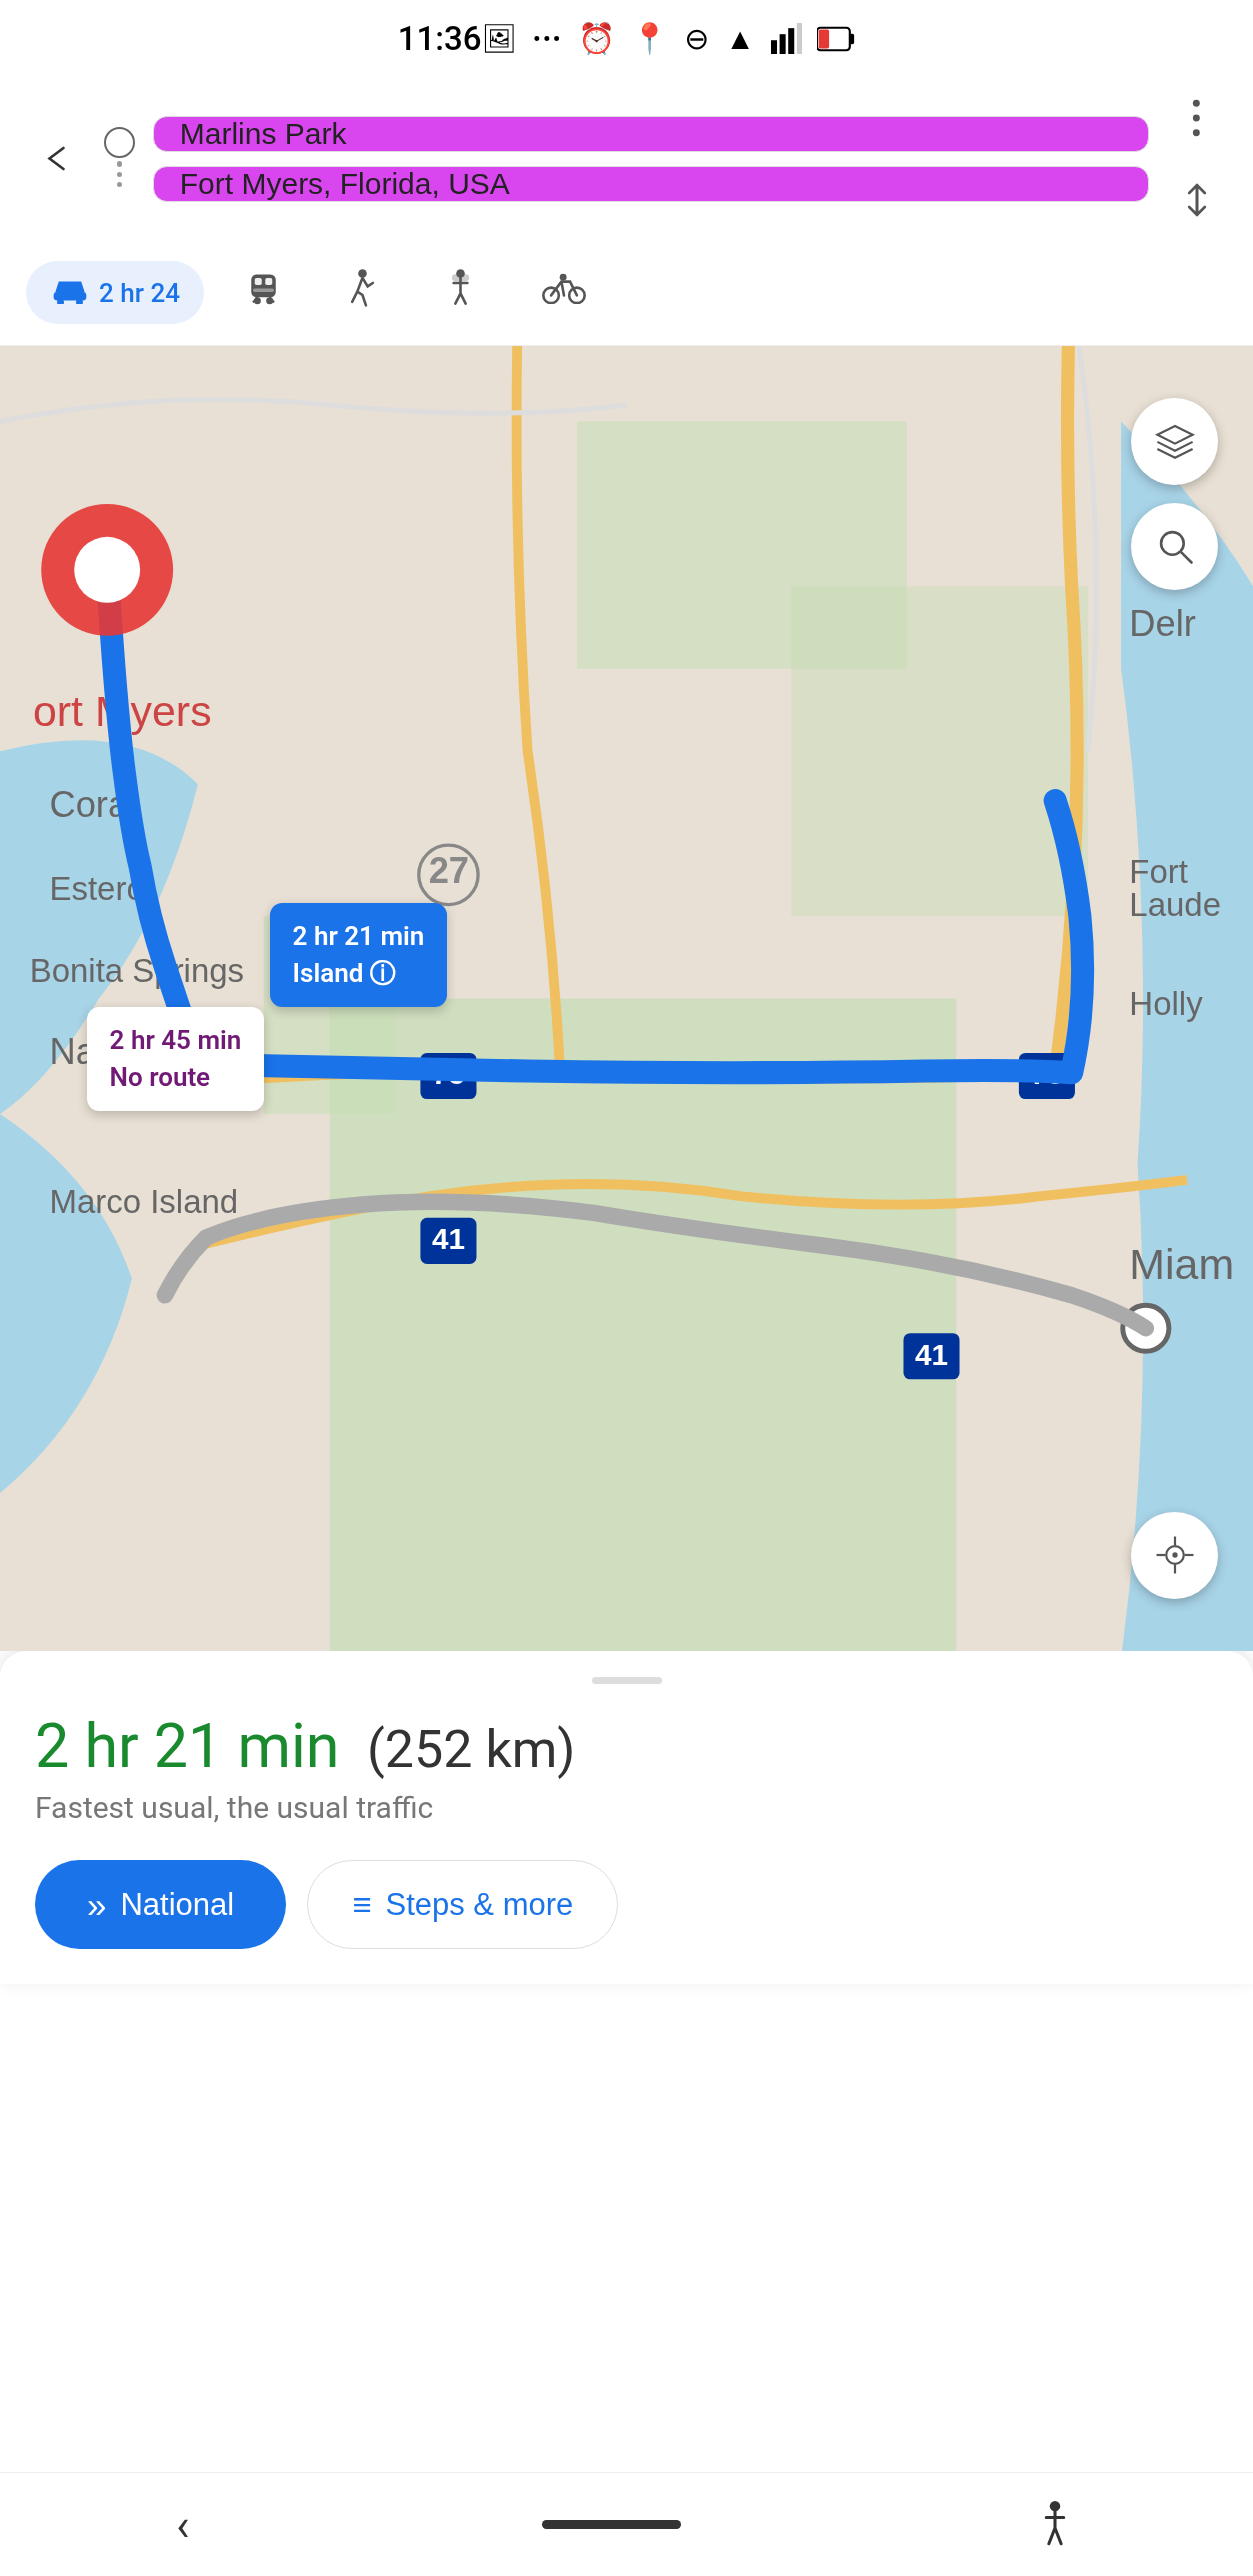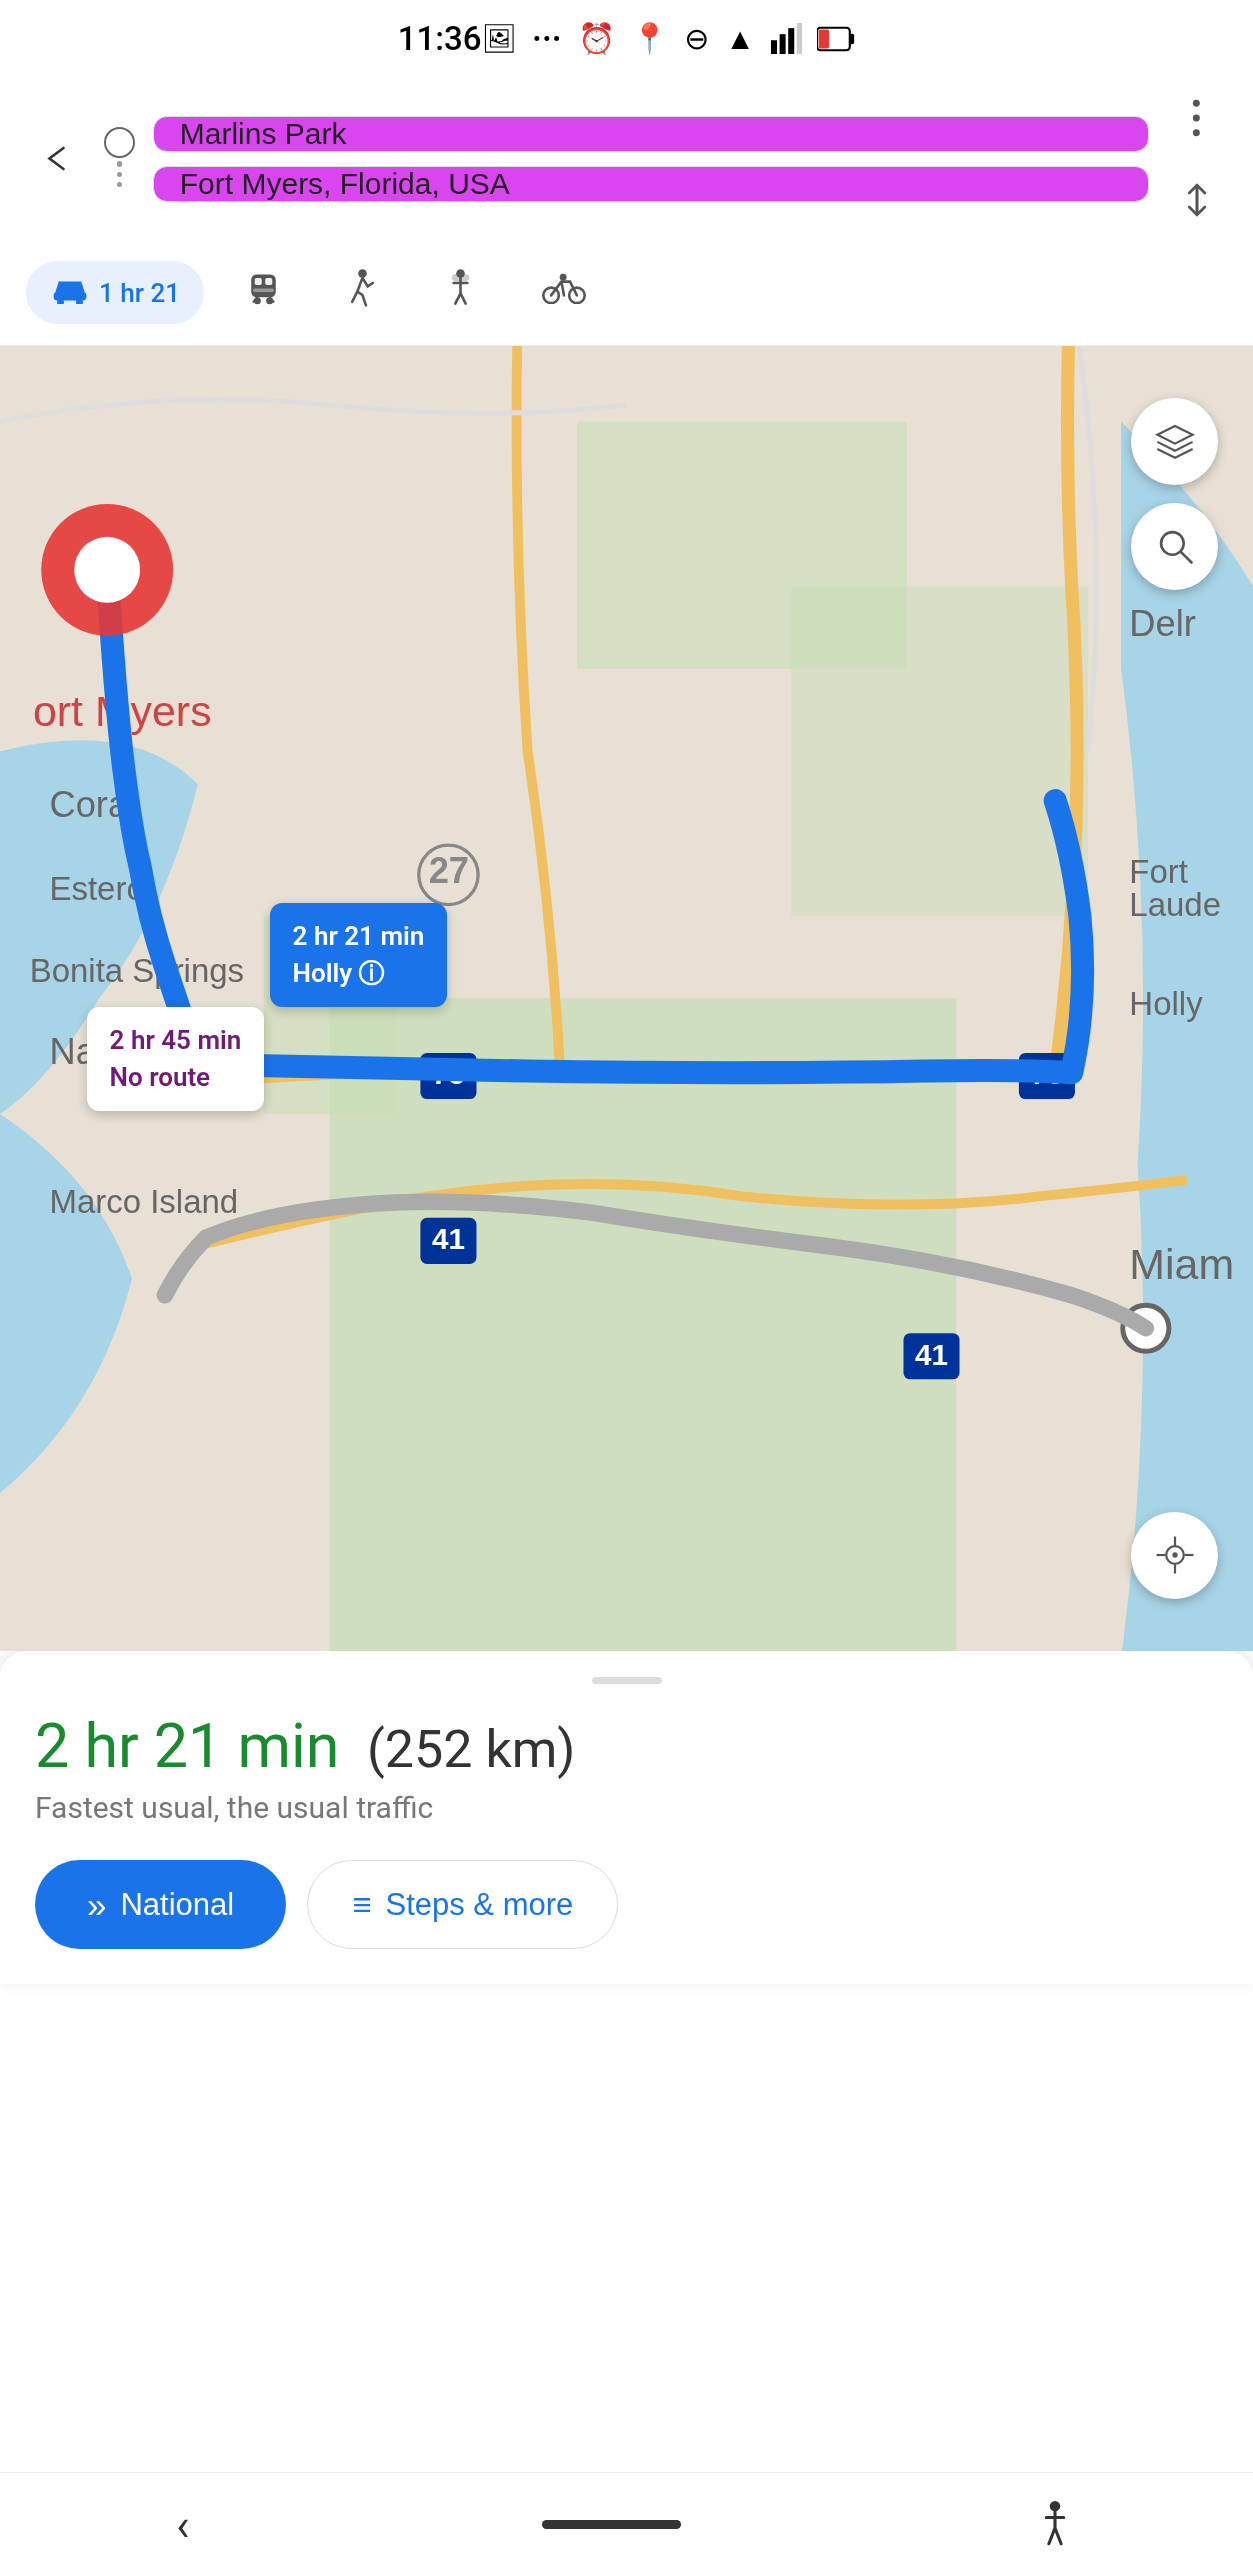--- a/index.html
+++ b/index.html
@@ -381,21 +381,21 @@
 
   <div class="transport-tab active">
     <span class="tab-icon">
       <svg width="40" height="31" viewBox="0 0 46 36">
         <path d="M6 22 L10 10 L36 10 L40 22 Z" fill="#1a73e8"></path>
         <rect x="4" y="22" width="38" height="10" rx="4" fill="#1a73e8"></rect>
         <circle cx="12" cy="34" r="4" fill="#1a73e8"></circle>
         <circle cx="34" cy="34" r="4" fill="#1a73e8"></circle>
       </svg>
     </span>
-    <span>1 hr 21</span>
+    <span>2 hr 24</span>
   </div>
 
   <div class="transport-tab inactive">
     <span class="tab-icon">
       <svg width="35" height="35" viewBox="0 0 40 40">
         <rect x="6" y="4" width="28" height="26" rx="6" fill="#555"></rect>
         <rect x="10" y="8" width="8" height="8" rx="2" fill="#eee"></rect>
         <rect x="22" y="8" width="8" height="8" rx="2" fill="#eee"></rect>
         <rect x="8" y="20" width="24" height="4" rx="2" fill="#999"></rect>
         <circle cx="13" cy="34" r="4" fill="#555"></circle>
@@ -533,21 +533,21 @@
       <line x1="25" y1="4" x2="25" y2="14" stroke="#555" stroke-width="2.5"></line>
       <line x1="25" y1="36" x2="25" y2="46" stroke="#555" stroke-width="2.5"></line>
       <line x1="4" y1="25" x2="14" y2="25" stroke="#555" stroke-width="2.5"></line>
       <line x1="36" y1="25" x2="46" y2="25" stroke="#555" stroke-width="2.5"></line>
     </svg>
   </div>
 
   
   <div class="route-bubble route-bubble-primary">
     <div>2 hr 21 min</div>
-    <div>Holly ⓘ</div>
+    <div>Island ⓘ</div>
   </div>
   <div class="route-bubble route-bubble-secondary">
     <div>2 hr 45 min</div>
     <div>No route</div>
   </div>
 </div>
 
 <div class="bottom-panel">
   <div class="bottom-handle"></div>
   <div>

